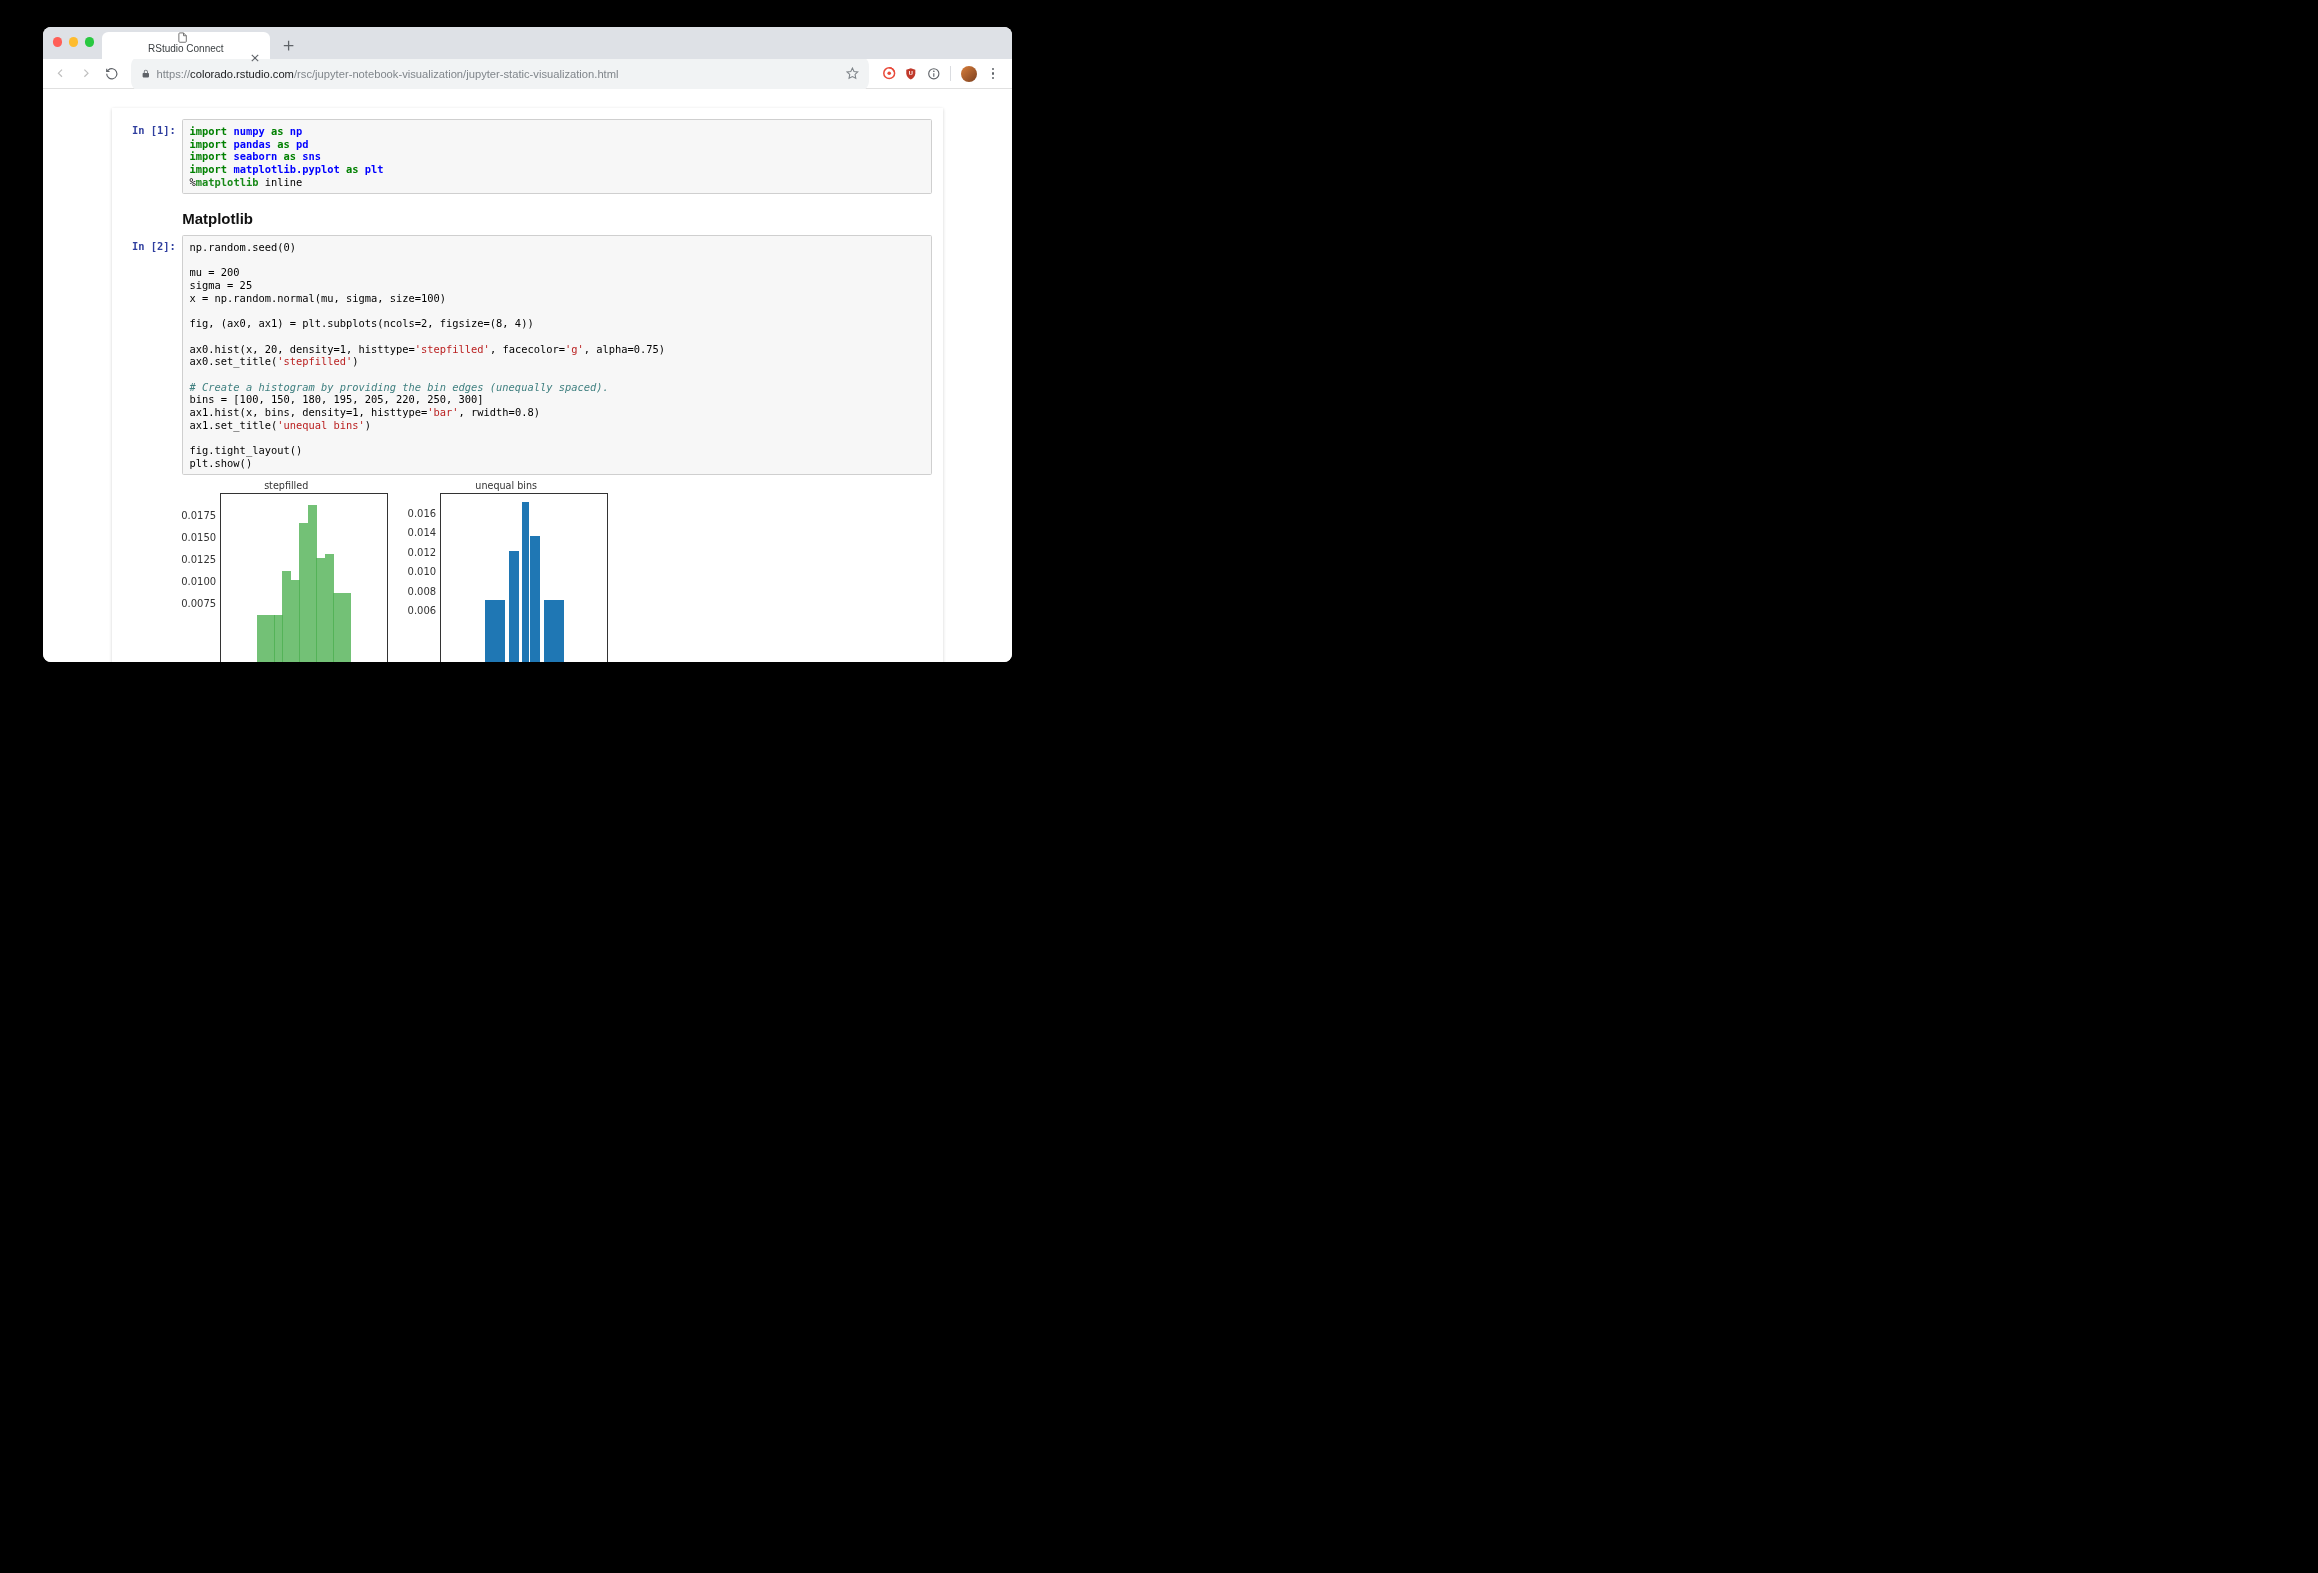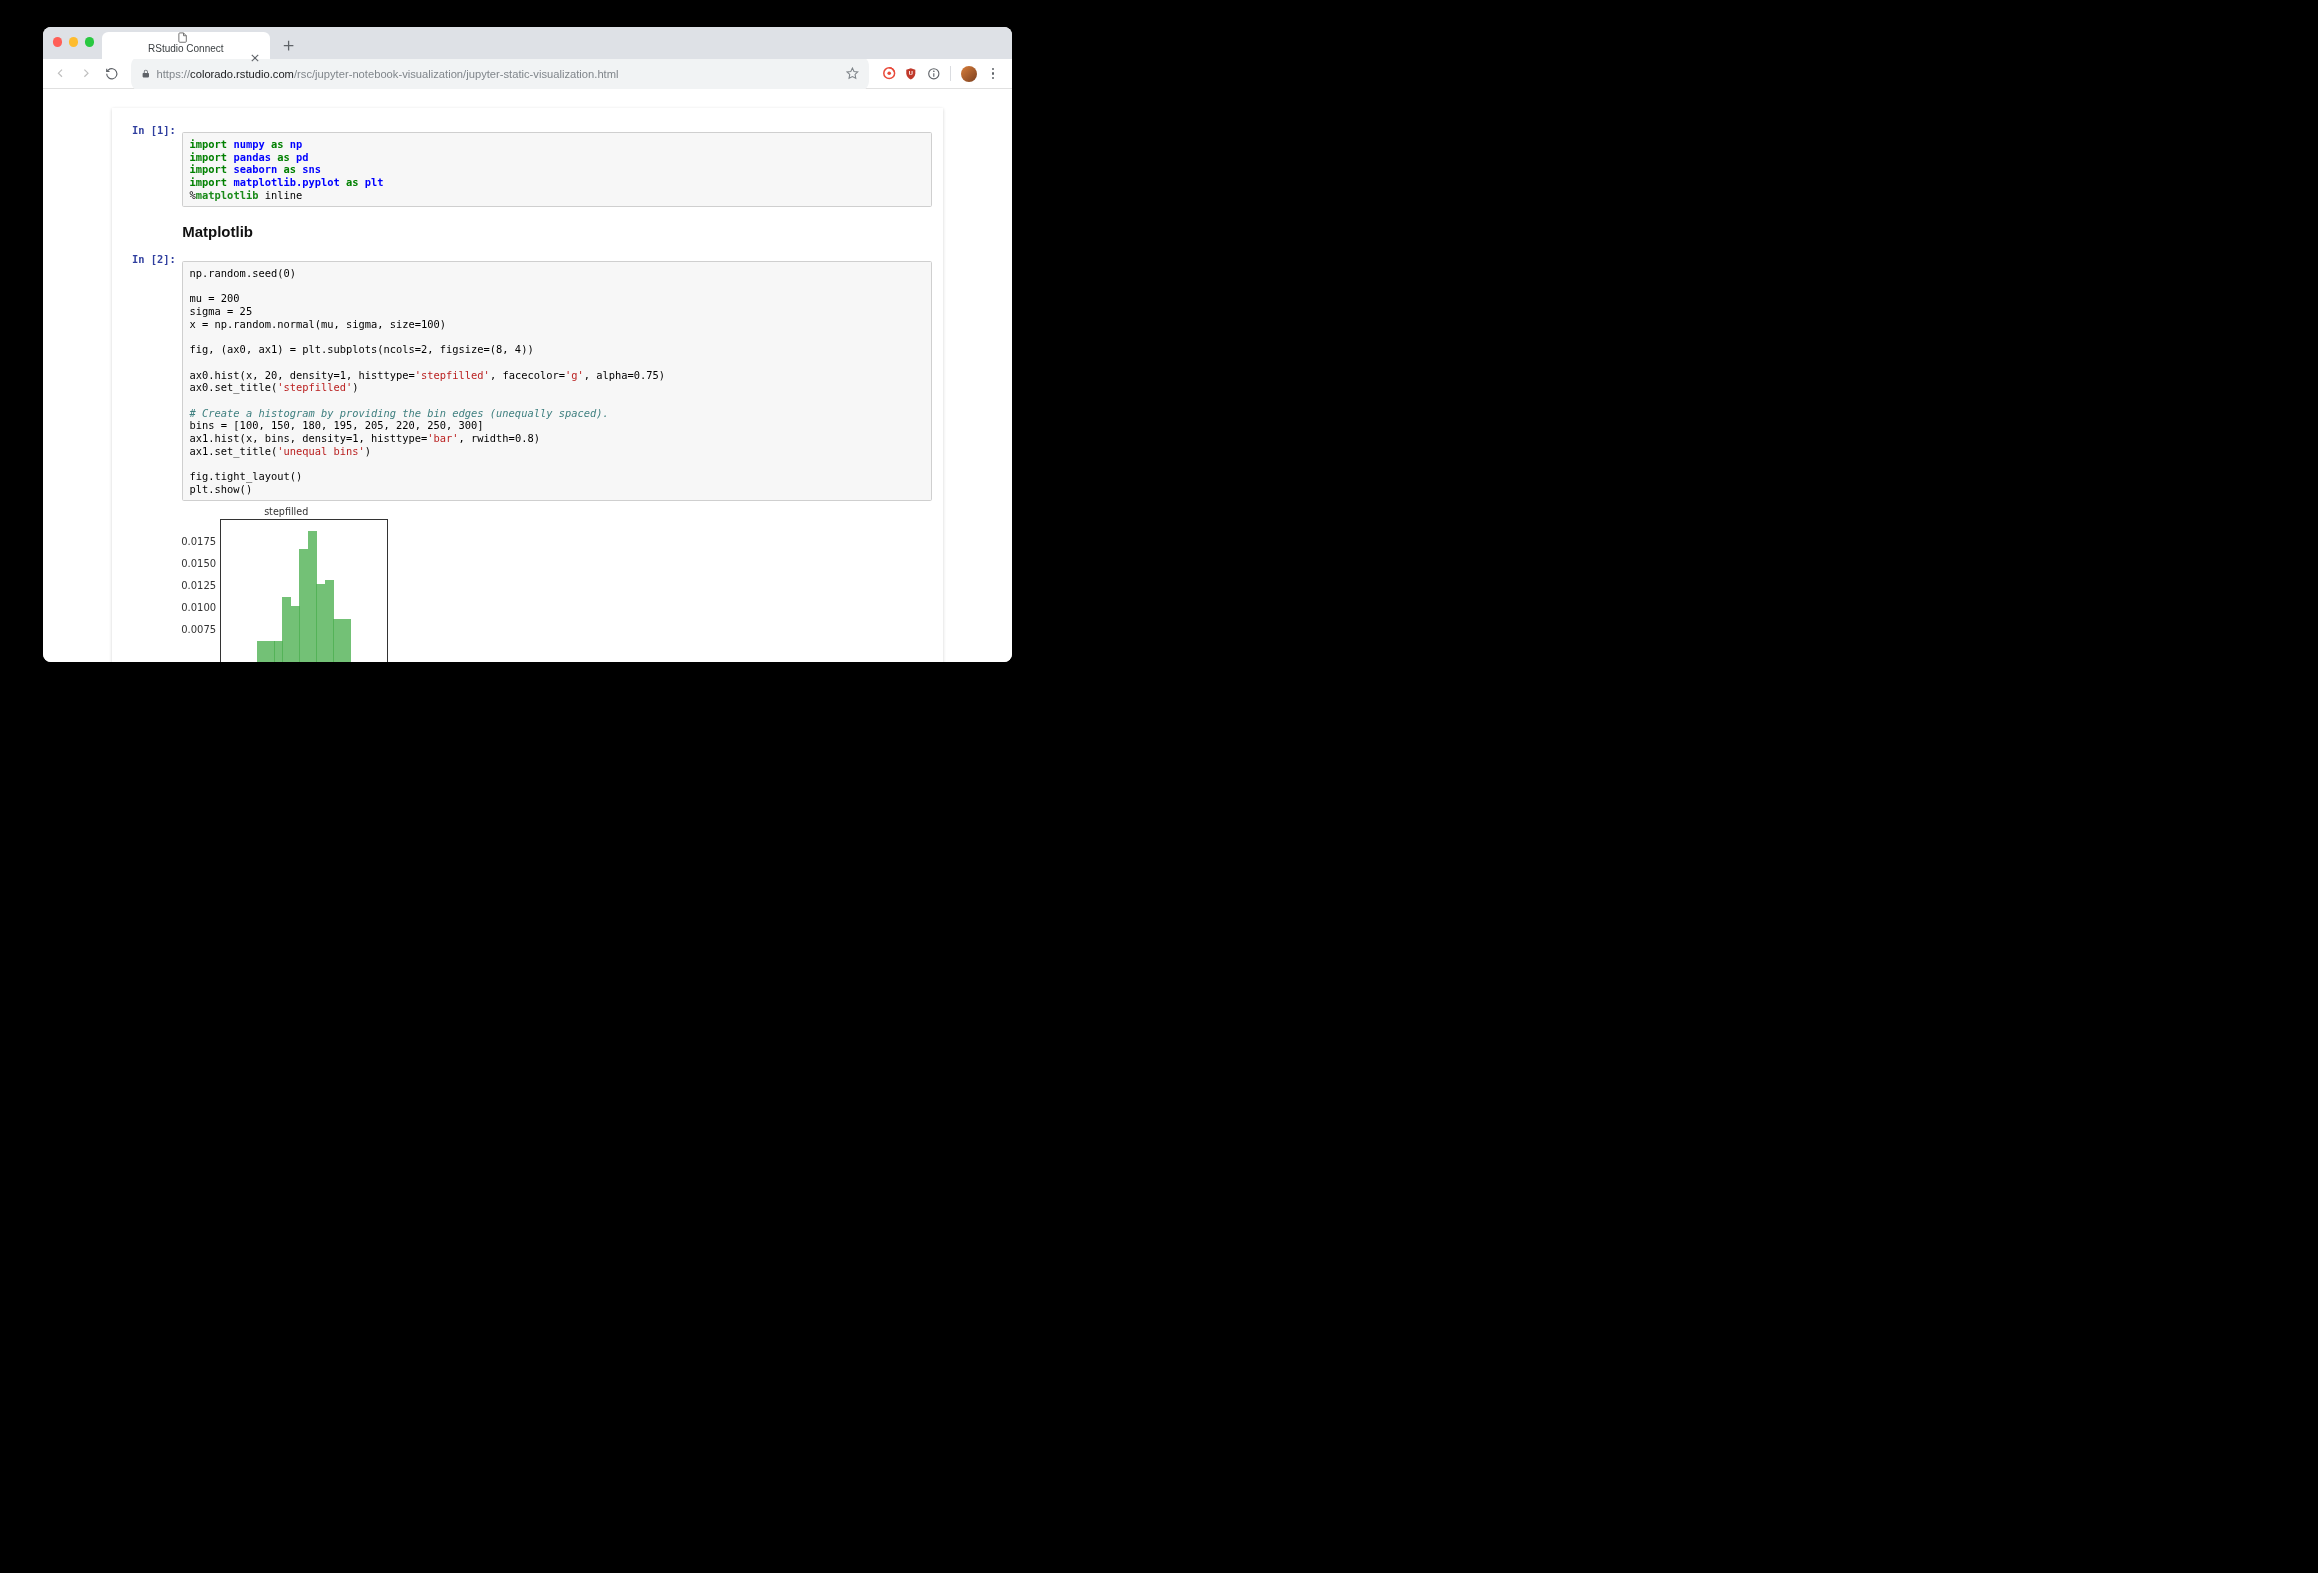--- a/index.html
+++ b/index.html
@@ -30,21 +30,21 @@
   .avatar { width:16px; height:16px; border-radius:50%; background:linear-gradient(135deg,#d97e3a,#7b3f1f); }
   .kebab { width:16px; display:flex; flex-direction:column; align-items:center; gap:2.4px; }
   .kebab span { width:2.4px; height:2.4px; background:#5f6368; border-radius:50%; }
   
   .viewport { position:absolute; top:62px; left:0; right:0; bottom:0; overflow:auto; background:#fff; }
   .viewport::-webkit-scrollbar { width:11.2px; }
   .viewport::-webkit-scrollbar-thumb { background:#c5c7c9; border-radius:5.6px; border:2.4px solid #fff; }
   .notebook { width:831px; margin:19px auto 0 auto; background:#fff; box-shadow:0 0.8px 3.2px rgba(0,0,0,0.18); padding:11.2px 11.2px 32px 11.2px; }
   .cell { display:flex; margin-bottom:3.2px; }
   .prompt { width:59px; text-align:right; padding:4.8px 6.4px 0 0; font-family:Menlo,Monaco,Consolas,monospace; font-size:10.4px; color:#303F9F; font-weight:bold; flex-shrink:0; white-space:pre; }
-  .cell-body { flex:1;margin-top:13px; }
+  .cell-body { flex:1; }
   .text-cell { margin-left:59px; margin-bottom:8px; }
   .text-cell h1 { font-size:20px; font-weight:800; margin:4.8px 0 11.2px 0; color:#111; font-family:"Helvetica Neue",Helvetica,Arial,sans-serif; }
   .text-cell h2 { font-size:15px; font-weight:800; margin:16px 0 8px 0; color:#111; font-family:"Helvetica Neue",Helvetica,Arial,sans-serif; }
   .input-area { border:0.8px solid #cfcfcf; background:#f7f7f7; border-radius:1.6px; padding:4.8px 6.4px; }
   pre.code { margin:0; font-family:Menlo,Monaco,Consolas,monospace; font-size:10.4px; line-height:1.22; white-space:pre; color:#000; }
   .kw { color:#008000; font-weight:bold; }
   .nm { color:#0000ff; font-weight:bold; }
   .mag { color:#1a8a1a; font-weight:bold; }
   .str { color:#ba2121; }
   .com { color:#408080; font-style:italic; }
@@ -222,20 +222,38 @@
                   <div class="bar" style="left: 121px; width: 8.8px; height: 75px; background: rgba(76, 175, 80, 0.78);"></div>
                 </div>
             <div class="ytick" style="top: 110px;">0.0075</div>
                 <div class="ytick" style="top: 88px;">0.0100</div>
                 <div class="ytick" style="top: 66px;">0.0125</div>
                 <div class="ytick" style="top: 44px;">0.0150</div>
                 <div class="ytick" style="top: 22px;">0.0175</div>
               </div>
           </div>
 
+          <div class="subplot" style="width:208px;">
+            <div class="subplot-title">unequal bins</div>
+            <div style="position:relative;margin-left:38px;">
+              <div class="axes" id="axes1" style="width:168px;height:176px;">
+                  <div class="bar" style="left: 44px; width: 20px; height: 68px; background: rgb(31, 119, 180);"></div>
+                  <div class="bar" style="left: 68px; width: 10px; height: 117px; background: rgb(31, 119, 180);"></div>
+                  <div class="bar" style="left: 81px; width: 6.7px; height: 166px; background: rgb(31, 119, 180);"></div>
+                  <div class="bar" style="left: 89px; width: 10px; height: 132px; background: rgb(31, 119, 180);"></div>
+                  <div class="bar" style="left: 103px; width: 20px; height: 68px; background: rgb(31, 119, 180);"></div>
+                </div>
+            <div class="ytick" style="top: 117px;">0.006</div>
+                <div class="ytick" style="top: 98px;">0.008</div>
+                <div class="ytick" style="top: 78px;">0.010</div>
+                <div class="ytick" style="top: 59px;">0.012</div>
+                <div class="ytick" style="top: 39px;">0.014</div>
+                <div class="ytick" style="top: 19.5px;">0.016</div>
+              </div>
+          </div>
         </div>
       </div>
 
     </div>
   </div>
 
 </div>
 
 
 </body></html>

